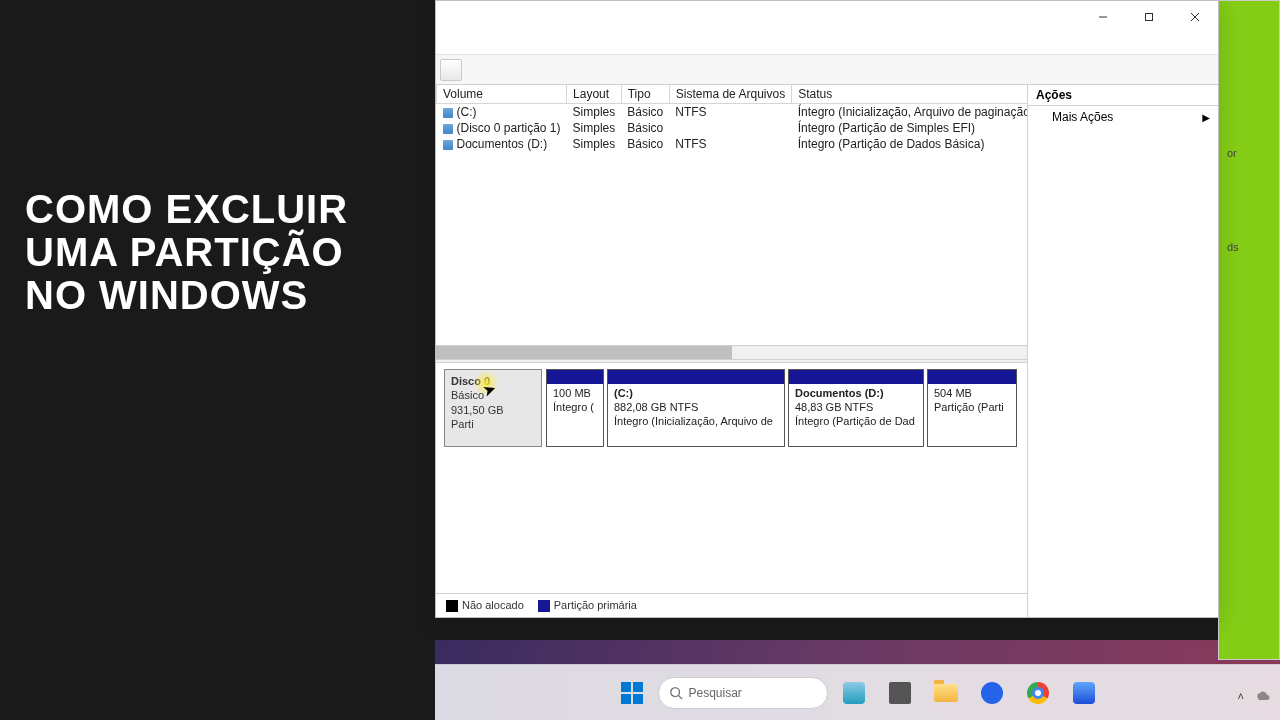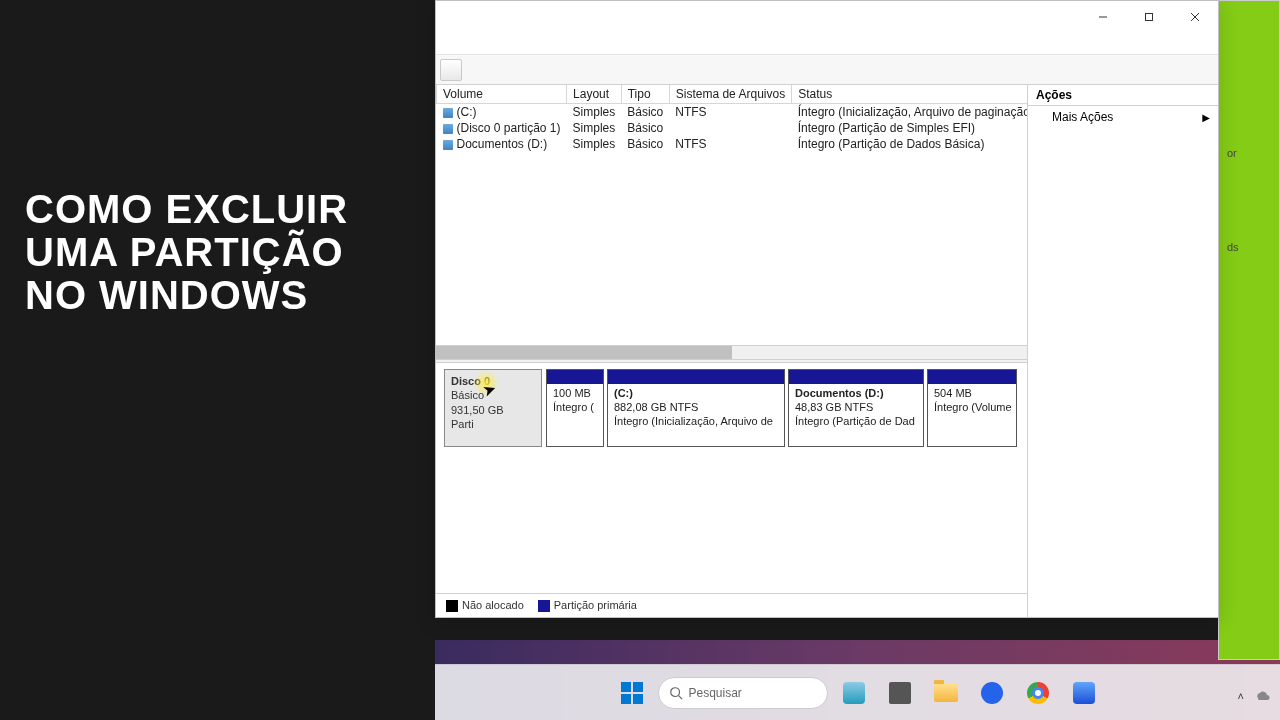--- a/index.html
+++ b/index.html
@@ -390,21 +390,21 @@
                 <div class="pbody">
                   <div class="ptitle">Documentos  (D:)</div>
                   <div>48,83 GB NTFS</div>
                   <div>Íntegro (Partição de Dad</div>
                 </div>
               </div>
               <div class="partition" style="width: 90px;">
                 <div class="pbar"></div>
                 <div class="pbody">
                   <div>504 MB</div>
-                  <div>Íntegro (Volume</div>
+                  <div>Partição (Parti</div>
                 </div>
               </div>
             </div>
         </div>
       </div>
 
       <div class="legend">
         <span><span class="sw black"></span><span>Não alocado</span></span>
         <span><span class="sw blue"></span><span>Partição primária</span></span>
       </div>

